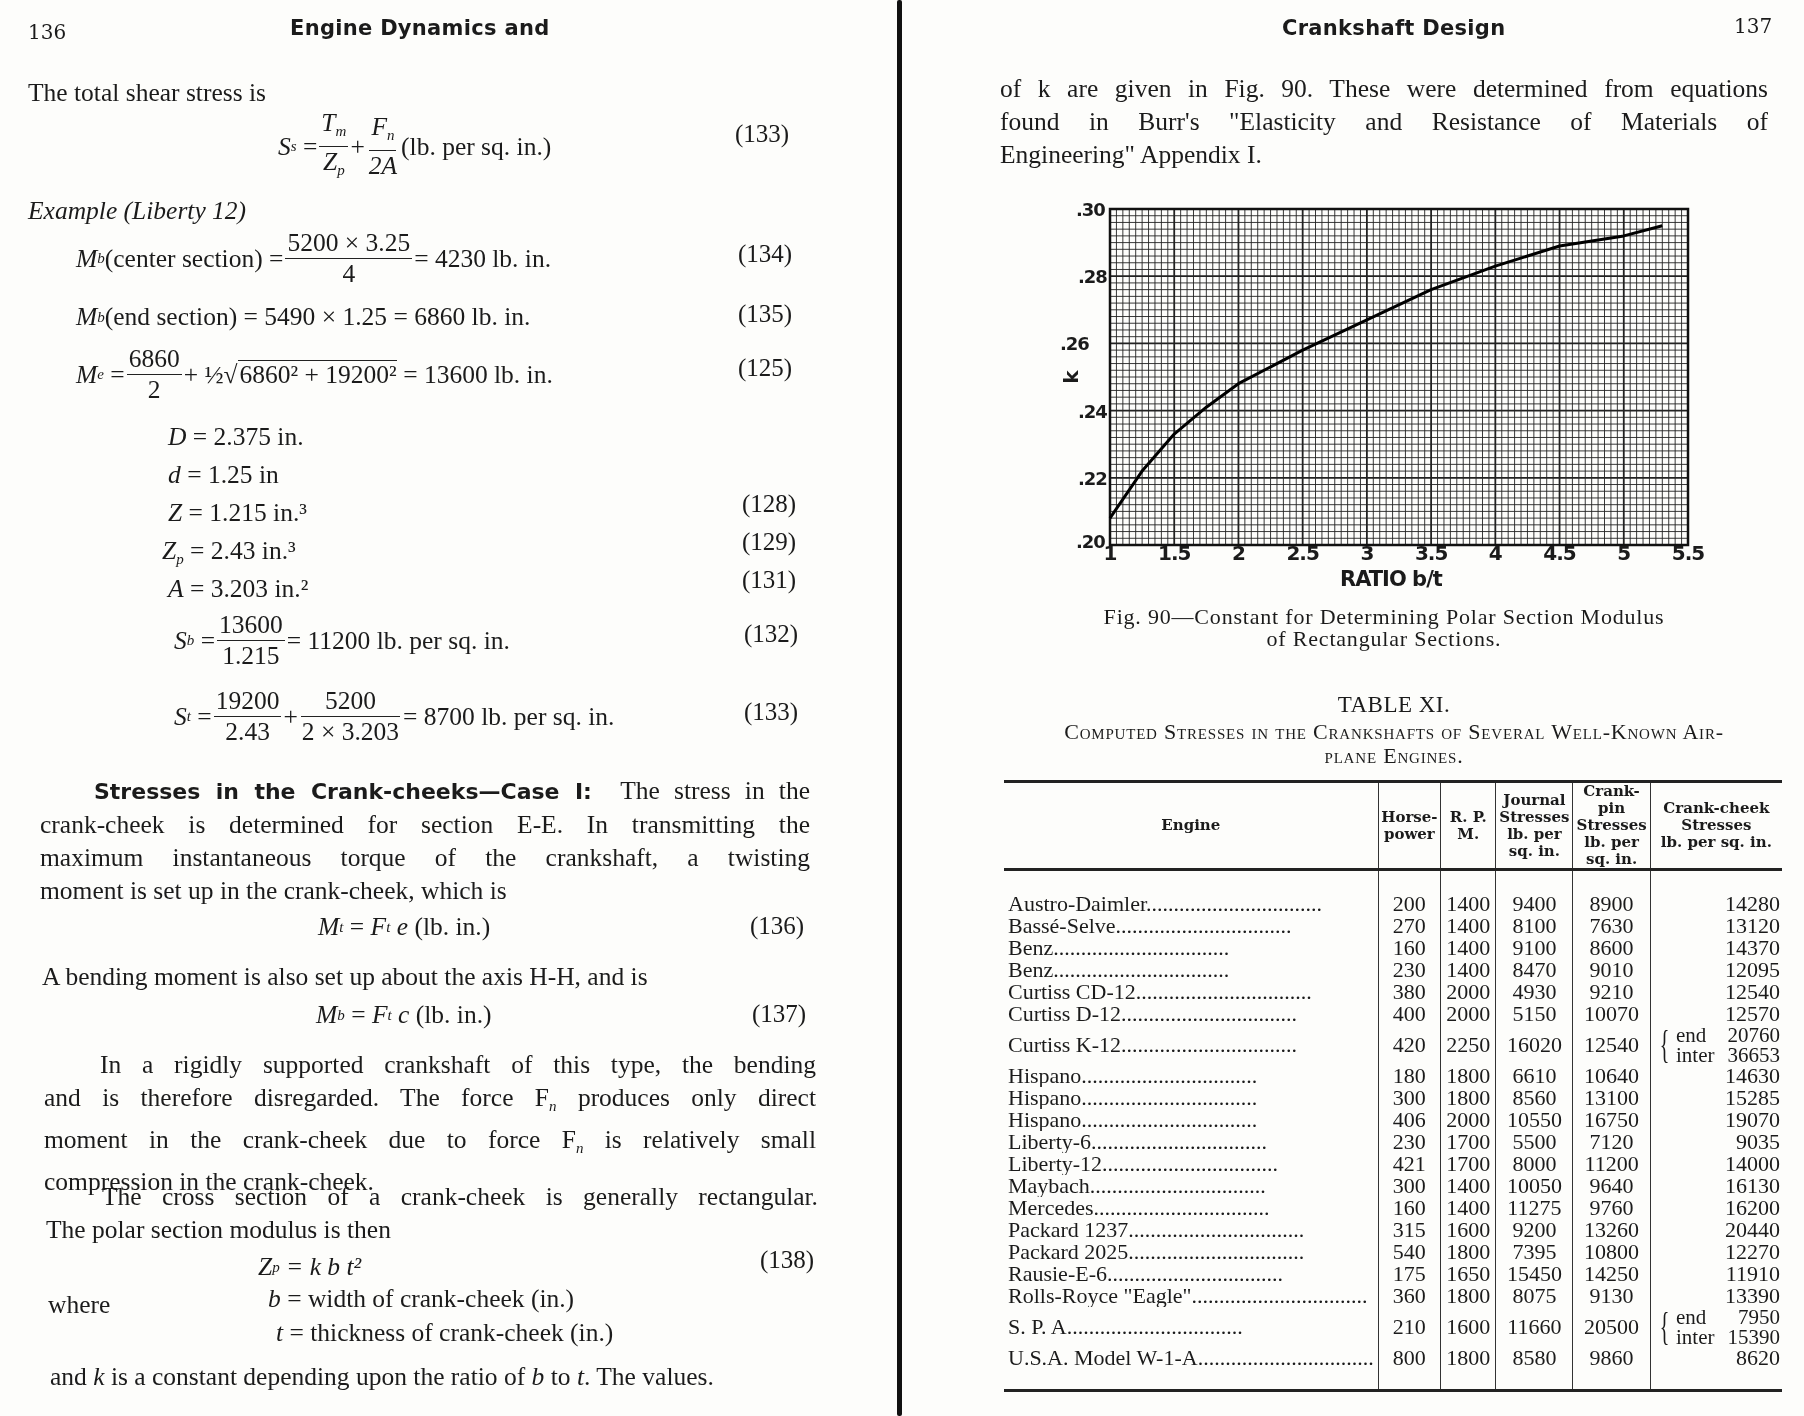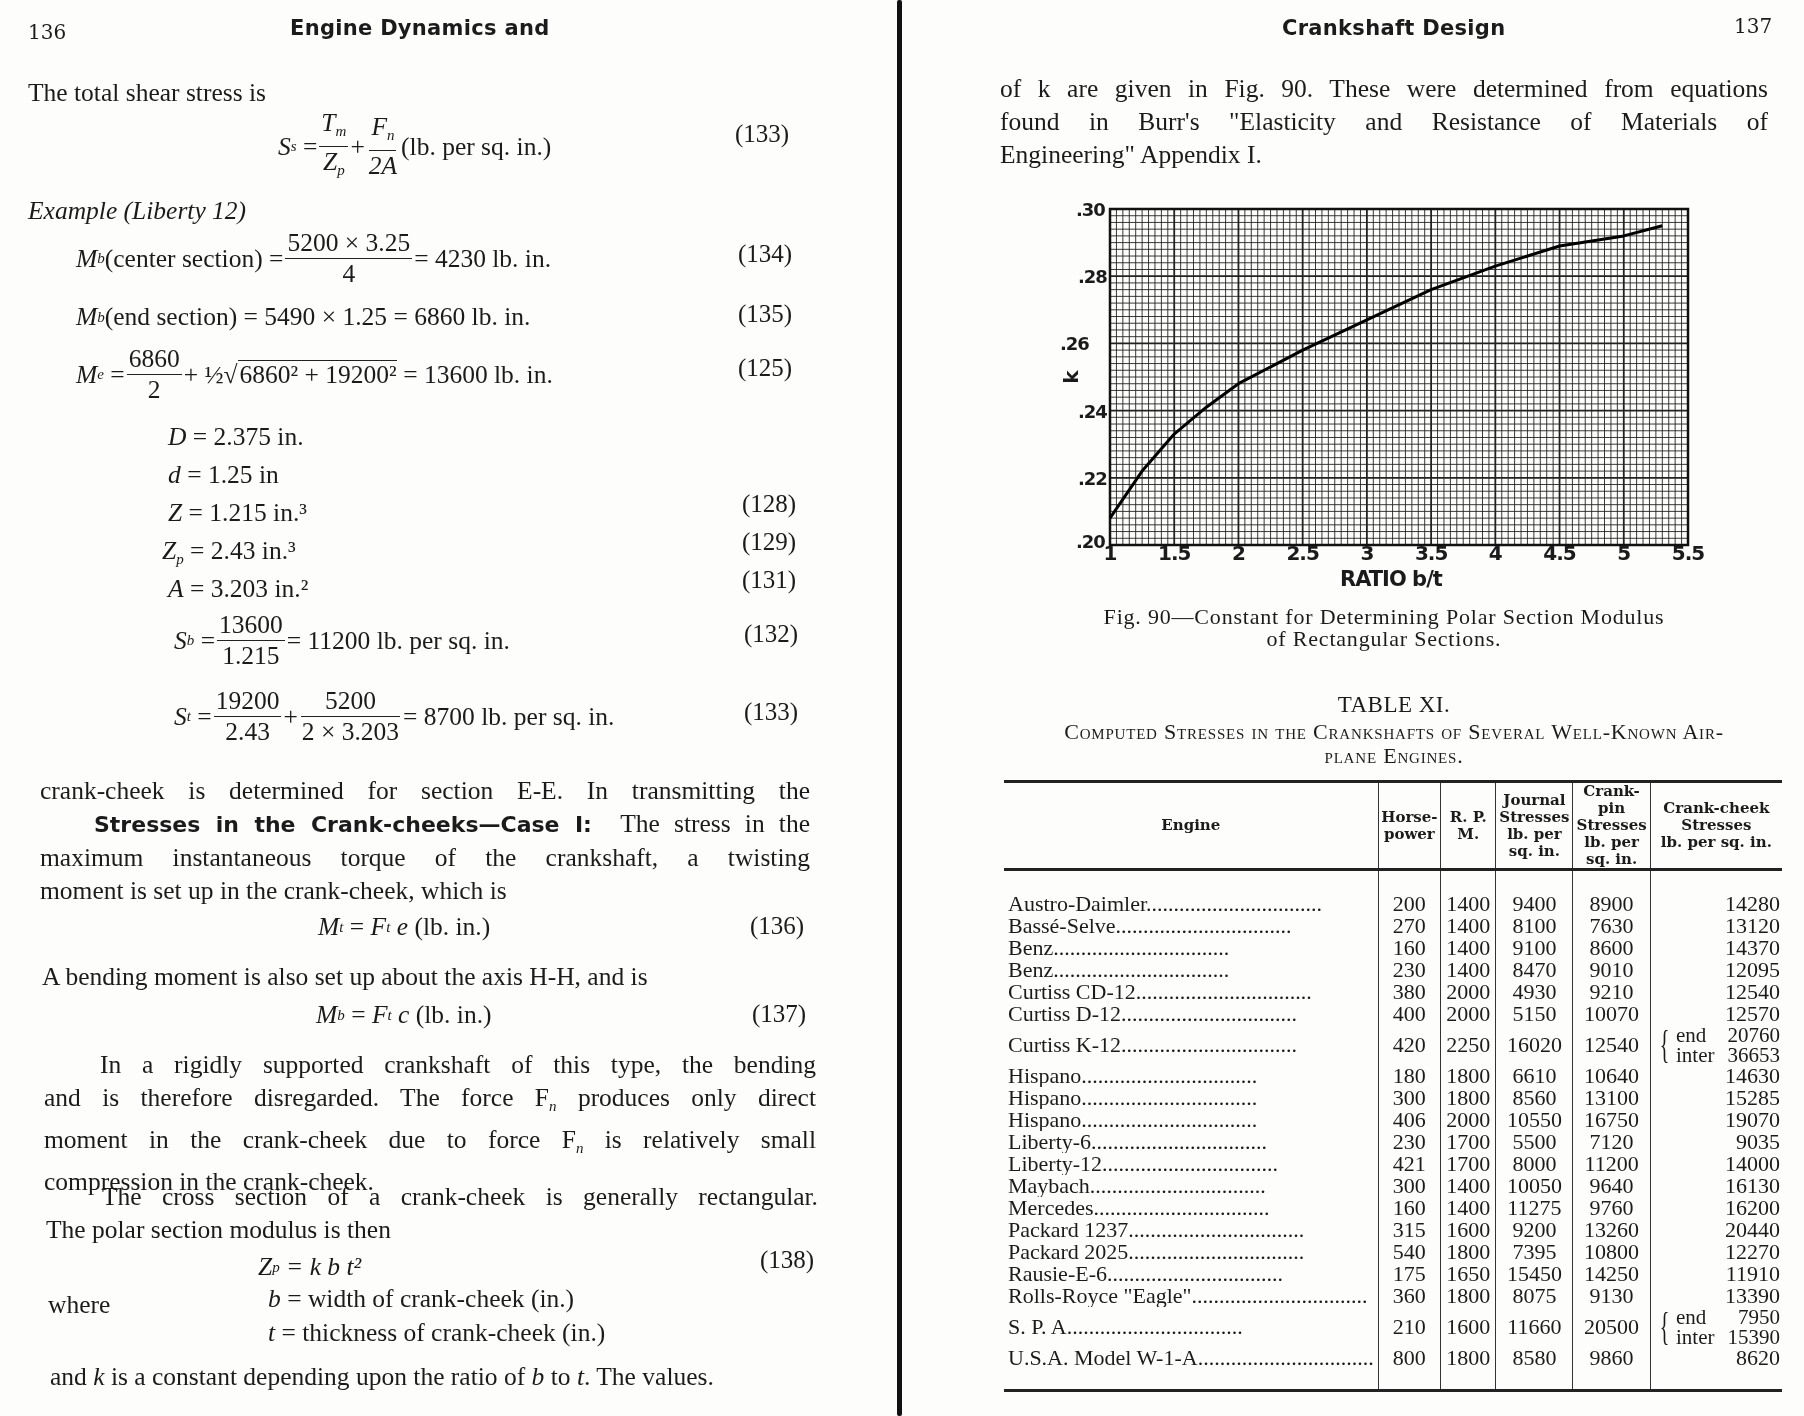--- a/index.html
+++ b/index.html
@@ -130,22 +130,22 @@
     </span>+
   <span class="frac">
       <span class="num" style="padding:0 24px;">5200</span>
       <span class="den">2 × 3.203</span>
     </span>
   <span>= 8700 lb. per sq. in.</span>
 </div>
 <div class="eqno" style="left:744px;top:698px;">(133)</div>
 
 <div class="abs txt" style="left:40px;top:774px;width:770px;">
+  <div class="justify" style="padding-left:54px;"><span class="bold-sans">Stresses in the Crank-cheeks—Case I:</span>&nbsp;&nbsp;<span>The stress in the</span></div>
   <div class="justify">crank-cheek is determined for section E-E.   In transmitting the</div>
-  <div class="justify" style="padding-left:54px;"><span class="bold-sans">Stresses in the Crank-cheeks—Case I:</span>&nbsp;&nbsp;<span>The stress in the</span></div>
   <div class="justify">maximum instantaneous torque of the crankshaft, a twisting</div>
   <div>moment is set up in the crank-cheek, which is</div>
 </div>
 
 <div class="eq" style="left:318px;top:912px;">
   <span class="it">M</span><sub class="it">t</sub>&nbsp;=&nbsp;<span class="it">F</span><sub class="it">t</sub>&nbsp;<span class="it">e</span>&nbsp;<span>(lb. in.)</span>
 </div>
 <div class="eqno" style="left:750px;top:912px;">(136)</div>
 
 <div class="abs txt" style="left:42px;top:960px;">A bending moment is also set up about the axis H-H, and is</div>
@@ -167,21 +167,21 @@
   <div>The polar section modulus is then</div>
 </div>
 
 <div class="eq" style="left:258px;top:1252px;">
   <span class="it">Z</span><sub class="it">p</sub>&nbsp;<span class="it">= k b t²</span>
 </div>
 <div class="eqno" style="left:760px;top:1246px;">(138)</div>
 
 <div class="abs txt" style="left:48px;top:1288px;">where</div>
 <div class="abs txt" style="left:268px;top:1282px;"><span class="it">b</span><span> = width of crank-cheek (in.)</span></div>
-<div class="abs txt" style="left:268px;top:1316px;"><span class="it">t</span><span> = thickness of crank-cheek (in.)</span></div>
+<div class="abs txt" style="left:276px;top:1316px;"><span class="it">t</span><span> = thickness of crank-cheek (in.)</span></div>
 
 <div class="abs txt" style="left:50px;top:1360px;">
   <span>and </span><span class="it">k</span><span> is a constant depending upon the ratio of </span><span class="it">b</span><span> to </span><span class="it">t</span><span>.   The values.</span>
 </div>
 
 <div class="spine"></div>
 
 <div class="abs run-head" style="left:1282px;top:16px;">Crankshaft Design</div>
 <div class="abs page-no" style="left:1734px;top:14px;">137</div>
 

